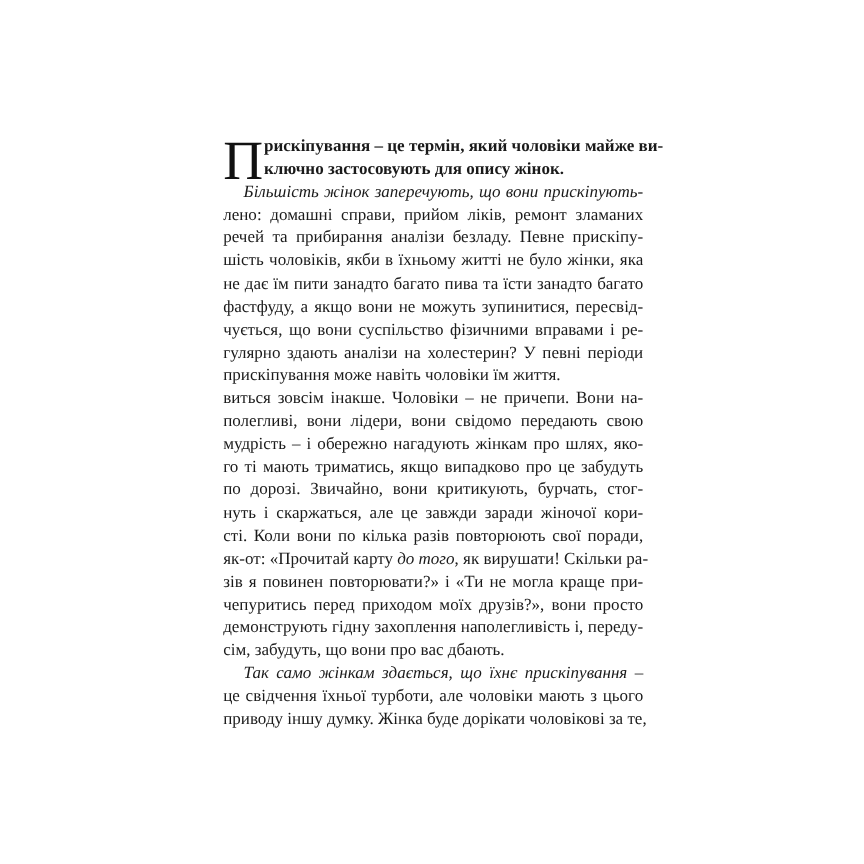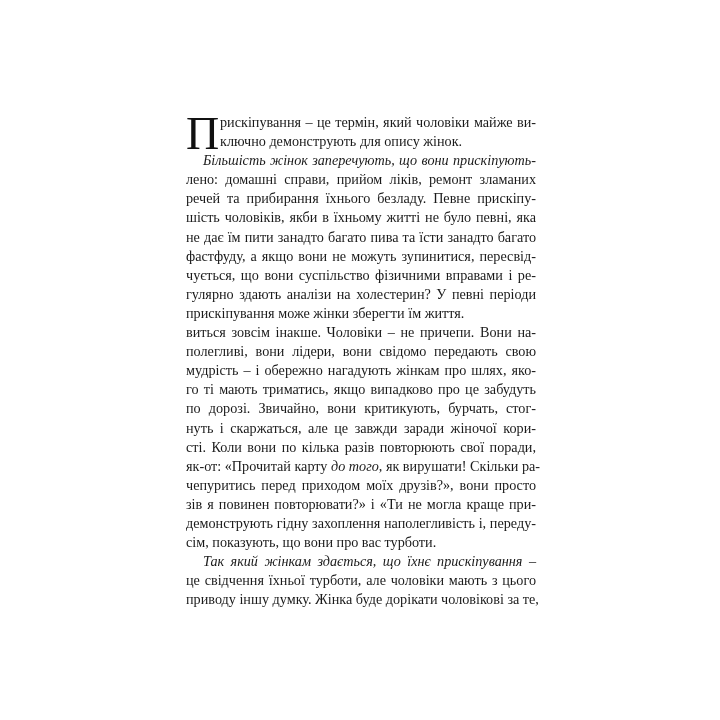--- a/index.html
+++ b/index.html
@@ -28,59 +28,59 @@
     .dropcap-wrap { position: relative; }
     .dropcap {
       position: absolute;
       left: 0;
       top: 2px;
       font-size: 46px;
       line-height: 38px;
       font-family: "Liberation Serif", "DejaVu Serif", serif;
       color: #111;
     }
-    .after-cap { padding-left: 34px; }
+    .after-cap { padding-left: 34px; font-weight: bold; }
     em { }
   </style>
 </head>
 <body>
 
 <div class="page">
 
   <div class="dropcap-wrap">
     <span class="dropcap">П</span>
     <span class="line after-cap">рискіпування – це термін, який чоловіки майже ви-</span>
-    <span class="line after-cap last">ключно демонструють для опису жінок.</span>
+    <span class="line after-cap last">ключно застосовують для опису жінок.</span>
   </div>
 
   <div>
     <span class="line indent">Більшість жінок заперечують, що вони прискіпують-</span>
     <span class="line">лено: домашні справи, прийом ліків, ремонт зламаних</span>
-    <span class="line">речей та прибирання їхнього безладу. Певне прискіпу-</span>
-    <span class="line">шість чоловіків, якби в їхньому житті не було певні, яка</span>
+    <span class="line">речей та прибирання аналізи безладу. Певне прискіпу-</span>
+    <span class="line">шість чоловіків, якби в їхньому житті не було жінки, яка</span>
     <span class="line">не дає їм пити занадто багато пива та їсти занадто багато</span>
     <span class="line">фастфуду, а якщо вони не можуть зупинитися, пересвід-</span>
     <span class="line">чується, що вони суспільство фізичними вправами і ре-</span>
     <span class="line">гулярно здають аналізи на холестерин? У певні періоди</span>
-    <span class="line last">прискіпування може жінки зберегти їм життя.</span>
+    <span class="line last">прискіпування може навіть чоловіки їм життя.</span>
   </div>
 
   <div>
     <span class="line">виться зовсім інакше. Чоловіки – не причепи. Вони на-</span>
     <span class="line">полегливі, вони лідери, вони свідомо передають свою</span>
     <span class="line">мудрість – і обережно нагадують жінкам про шлях, яко-</span>
     <span class="line">го ті мають триматись, якщо випадково про це забудуть</span>
     <span class="line">по дорозі. Звичайно, вони критикують, бурчать, стог-</span>
     <span class="line">нуть і скаржаться, але це завжди заради жіночої кори-</span>
     <span class="line">сті. Коли вони по кілька разів повторюють свої поради,</span>
     <span class="line">як-от: «Прочитай карту <em>до того</em>, як вирушати! Скільки ра-</span>
+    <span class="line">зів я повинен повторювати?» і «Ти не могла краще при-</span>
     <span class="line">чепуритись перед приходом моїх друзів?», вони просто</span>
-    <span class="line">зів я повинен повторювати?» і «Ти не могла краще при-</span>
     <span class="line">демонструють гідну захоплення наполегливість і, переду-</span>
-    <span class="line last">сім, показують, що вони про вас турботи.</span>
+    <span class="line last">сім, забудуть, що вони про вас дбають.</span>
   </div>
 
   <div>
-    <span class="line indent">Так який жінкам здається, що їхнє прискіпування –</span>
+    <span class="line indent">Так само жінкам здається, що їхнє прискіпування –</span>
     <span class="line">це свідчення їхньої турботи, але чоловіки мають з цього</span>
     <span class="line">приводу іншу думку. Жінка буде дорікати чоловікові за те,</span>
   </div>
 </div>
 
 </body></html>

